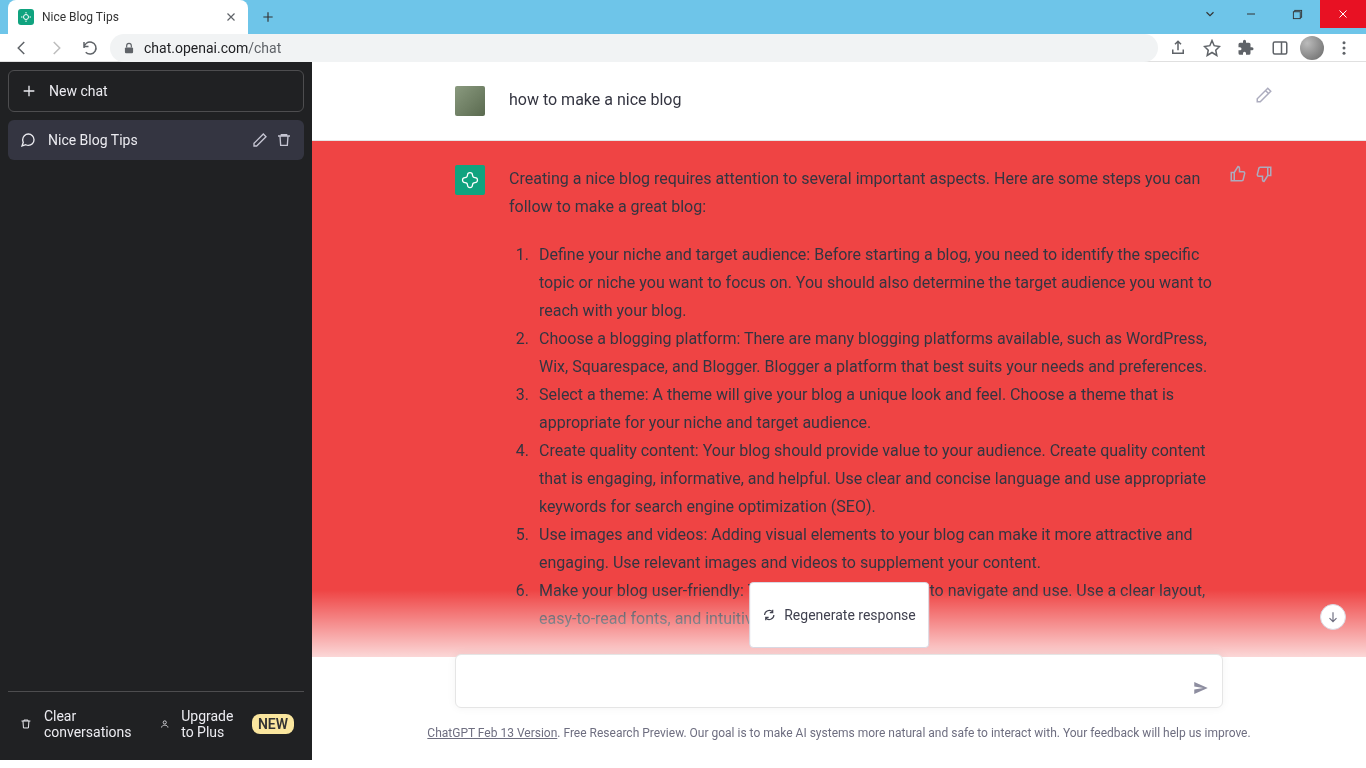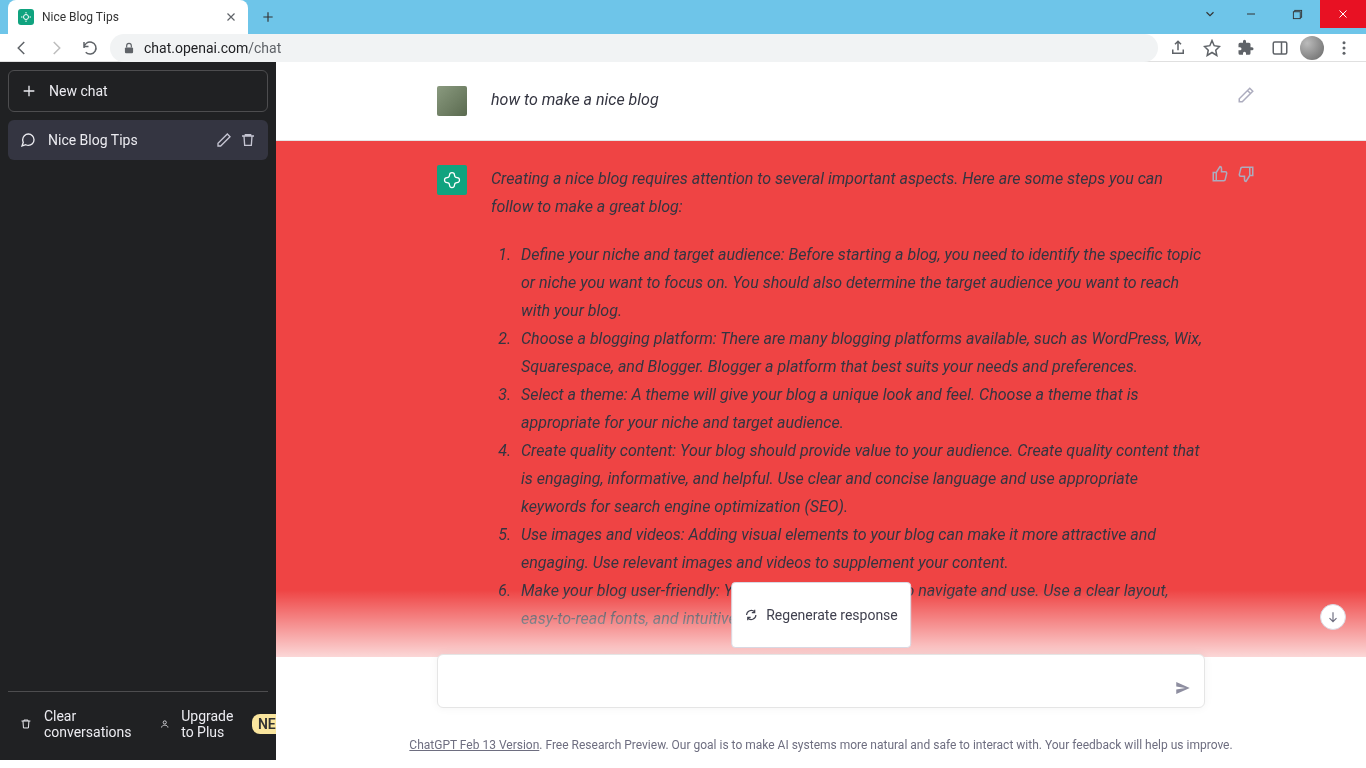--- a/index.html
+++ b/index.html
@@ -24,55 +24,55 @@
 .tbtn.disabled { color: #bdbdbd; }
 .address { flex: 1; height: 28px; background: #f1f3f4; border-radius: 14px; display: flex; align-items: center; padding: 0 12px; gap: 8px; }
 .lock { color: #5f6368; display: flex; }
 .url { font-size: 14px; color: #202124; }
 .url .domain { color: #202124; }
 .url .path { color: #5f6368; }
 .avatar { width: 24px; height: 24px; border-radius: 50%; background: #888; background-image: radial-gradient(circle at 30% 30%, #bbb, #666); }
 
 
 .app { display: flex; height: calc(768px - 34px - 36px); }
-.sidebar { width: 276px; background: #202123; color: #ececf1; display: flex; flex-direction: column; padding: 8px; }
+.sidebar { width: 312px; background: #202123; color: #ececf1; display: flex; flex-direction: column; padding: 8px; }
 .newchat { display: flex; align-items: center; gap: 12px; padding: 12px; border: 1px solid #4d4d4f; border-radius: 6px; cursor: pointer; font-size: 14px; }
 .convos { margin-top: 8px; }
 .convo { display: flex; align-items: center; gap: 12px; padding: 12px; border-radius: 6px; background: #343541; font-size: 14px; }
 .convo .title { flex: 1; white-space: nowrap; overflow: hidden; text-overflow: ellipsis; }
 .convo .actions { display: flex; gap: 8px; color: #c5c5d2; }
 .sidebar-spacer { flex: 1; }
 .sidebar-footer { border-top: 1px solid #4d4d4f; padding-top: 4px; display: flex; flex-direction: row; }
 .sitem { display: flex; align-items: center; gap: 12px; padding: 12px; font-size: 14px; cursor: pointer; border-radius: 6px; }
 .badge { background: #fae69e; color: #333; font-size: 14px; font-weight: 600; padding: 2px 6px; border-radius: 8px; margin-left: auto; }
 
 
 .main { flex: 1; position: relative; background: #ffffff; overflow: hidden; }
 .thread { position: absolute; inset: 0; overflow: hidden; }
-.msg { padding: 24px 8px; font-style: italic; }
+.msg { padding: 24px 8px; }
 .msg.user { background: #ffffff; border-bottom: 1px solid #e5e5e5; }
 .msg.assistant { background: #ef4444; }
 .msg-inner { width: 768px; margin: 0 auto; display: flex; gap: 24px; position: relative; }
 .msg-avatar { width: 30px; height: 30px; border-radius: 2px; flex-shrink: 0; }
 .msg-avatar.user { background: #7a8a6f; background-image: linear-gradient(135deg,#8a9a7f,#5a6a4f); }
 .msg-avatar.assistant { background: #10a37f; display: flex; align-items: center; justify-content: center; }
 .msg-avatar.assistant svg { width: 20px; height: 20px; }
 .msg-content { flex: 1; font-size: 16px; color: #343541; line-height: 1.75; }
 .msg-actions { position: absolute; right: -50px; top: 0; display: flex; gap: 8px; color: #acacbe; }
 .msg-actions.user { right: -50px; }
 .msg-content ol { padding-left: 24px; margin-top: 20px; }
 .msg-content ol li { padding-left: 6px; margin-bottom: 0; }
 
 
 .gradient { position: absolute; bottom: 0; left: 0; right: 0; height: 170px; background: linear-gradient(180deg, rgba(255,255,255,0) 0%, #ffffff 50%); pointer-events: none; }
 .regen { position: absolute; bottom: 112px; left: 50%; transform: translateX(-50%); background: #fff; border: 1px solid #d9d9e3; border-radius: 4px; padding: 24px 12px; display: flex; align-items: center; gap: 8px; font-size: 14px; color: #40414f; cursor: pointer; pointer-events: auto; }
 .inputbox { position: absolute; bottom: 52px; left: 50%; transform: translateX(-50%); width: 768px; background: #fff; border: 1px solid #e5e5e5; border-radius: 6px; box-shadow: 0 0 10px rgba(0,0,0,.05); padding: 12px 48px 12px 16px; pointer-events: auto; }
 .inputbox textarea { width: 100%; border: none; outline: none; resize: none; font-size: 16px; font-family: inherit; height: 24px; }
 .sendbtn { position: absolute; right: 12px; bottom: 10px; color: #8e8ea0; cursor: pointer; }
-.footer-note { position: absolute; bottom: 8px; left: 50%; transform: translateX(-50%); width: 90%; text-align: center; font-size: 12px; color: #6e6e80; pointer-events: auto; }
+.footer-note { position: absolute; bottom: 20px; left: 50%; transform: translateX(-50%); width: 90%; text-align: center; font-size: 12px; color: #6e6e80; pointer-events: auto; }
 .footer-note a { color: #6e6e80; text-decoration: underline; }
 .scrolldown { position: absolute; right: 20px; bottom: 130px; width: 26px; height: 26px; border: 1px solid #d9d9e3; border-radius: 50%; background: #fff; display: flex; align-items: center; justify-content: center; color: #6e6e80; cursor: pointer; pointer-events: auto; }
 
 svg { display: block; }
 </style>
 </head>
 <body>
 
 <div class="titlebar">
   <div class="tab">

